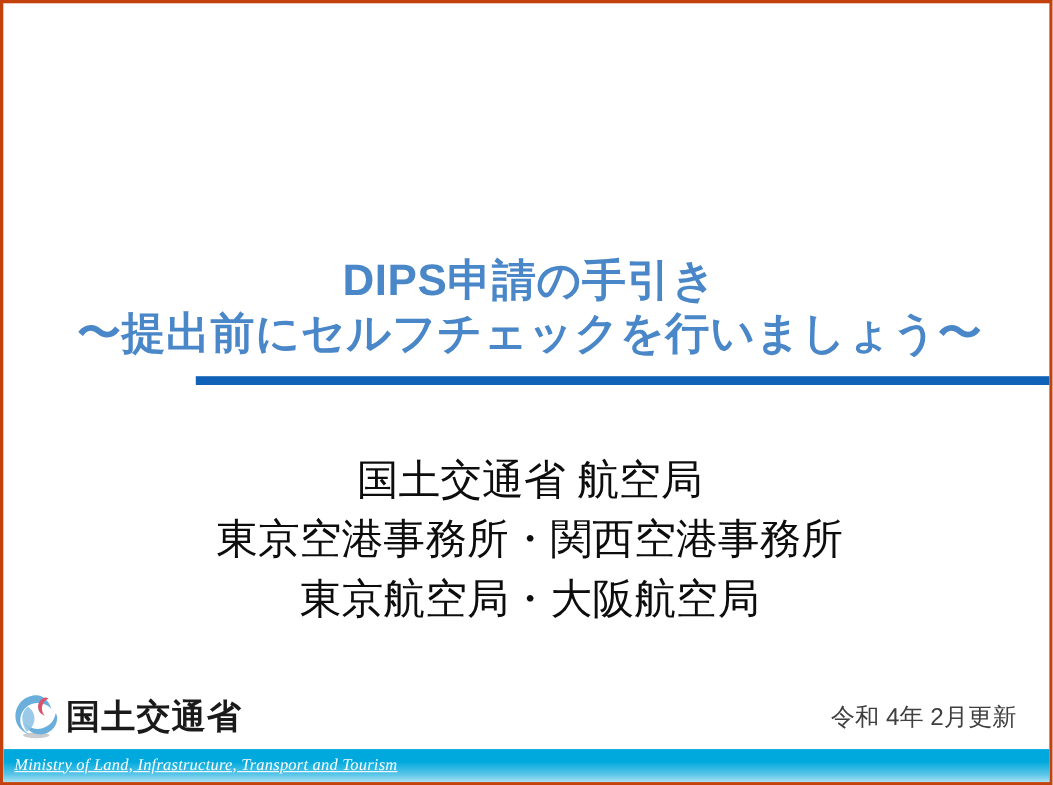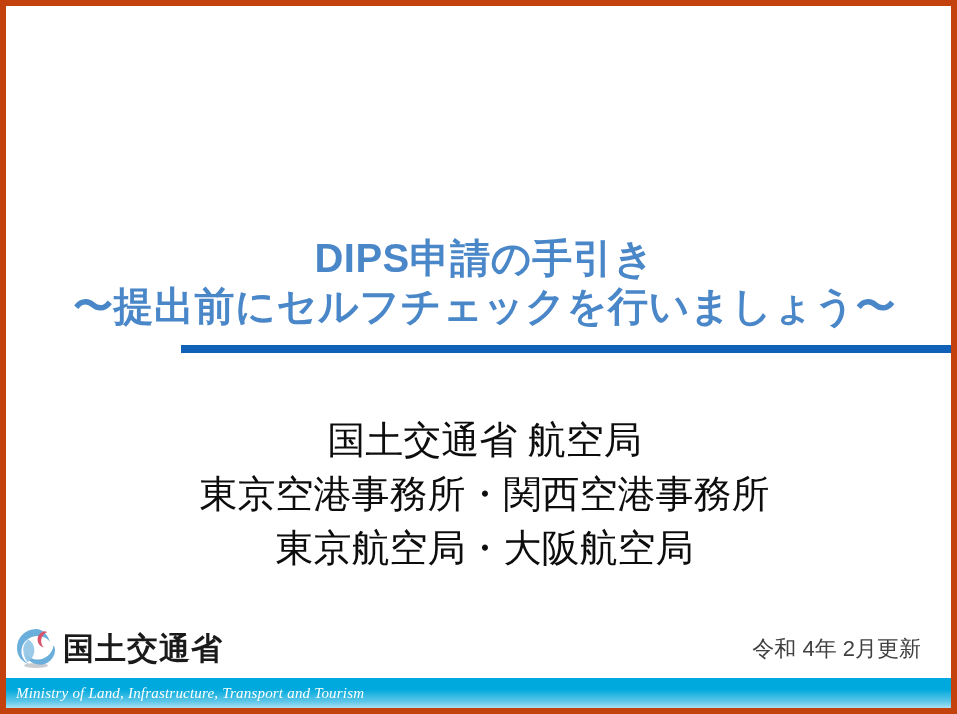--- a/index.html
+++ b/index.html
@@ -12,21 +12,21 @@
     font-family: "Liberation Sans", "DejaVu Sans", sans-serif;
   }
 
   .slide {
     position: relative;
     width: 957px;
     height: 714px;
     background: #ffffff;
     overflow: hidden;
     box-sizing: border-box;
-    border: 6px solid #c2410c;
+    border: 3px solid #c2410c;
   }
 
   
   .title-block {
     position: absolute;
     left: 0;
     top: 228px;
     width: 957px;
     text-align: center;
   }
@@ -111,20 +111,21 @@
     align-items: center;
   }
   .footer-text {
     font-family: "Liberation Serif", "DejaVu Serif", serif;
     font-style: italic;
     font-size: 15px;
     color: #ffffff;
     margin-left: 10px;
     letter-spacing: 0.2px;
     white-space: nowrap;
+    text-decoration: underline;
   }
 </style>
 </head>
 <body>
 
 <div class="slide">
 
   <div class="title-block">
     <div class="title-line title-line-1">DIPS申請の手引き</div>
     <div class="title-line title-line-2">〜提出前にセルフチェックを行いましょう〜</div>

